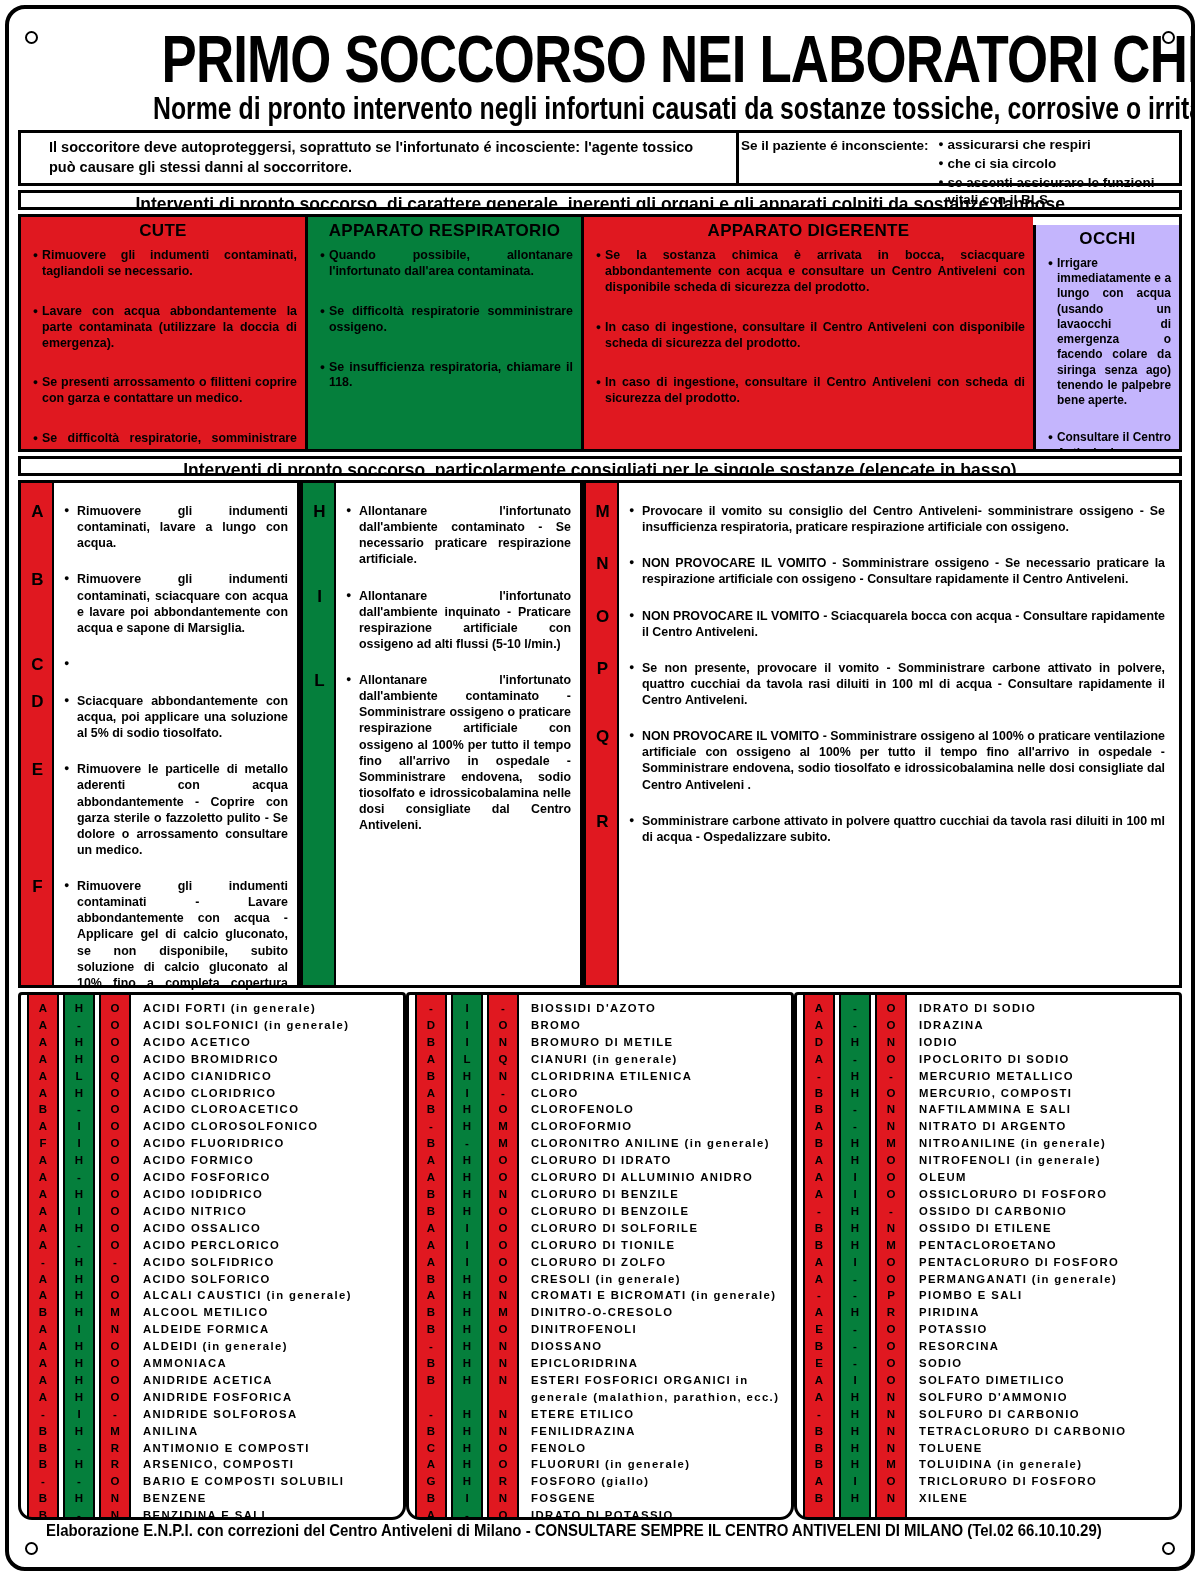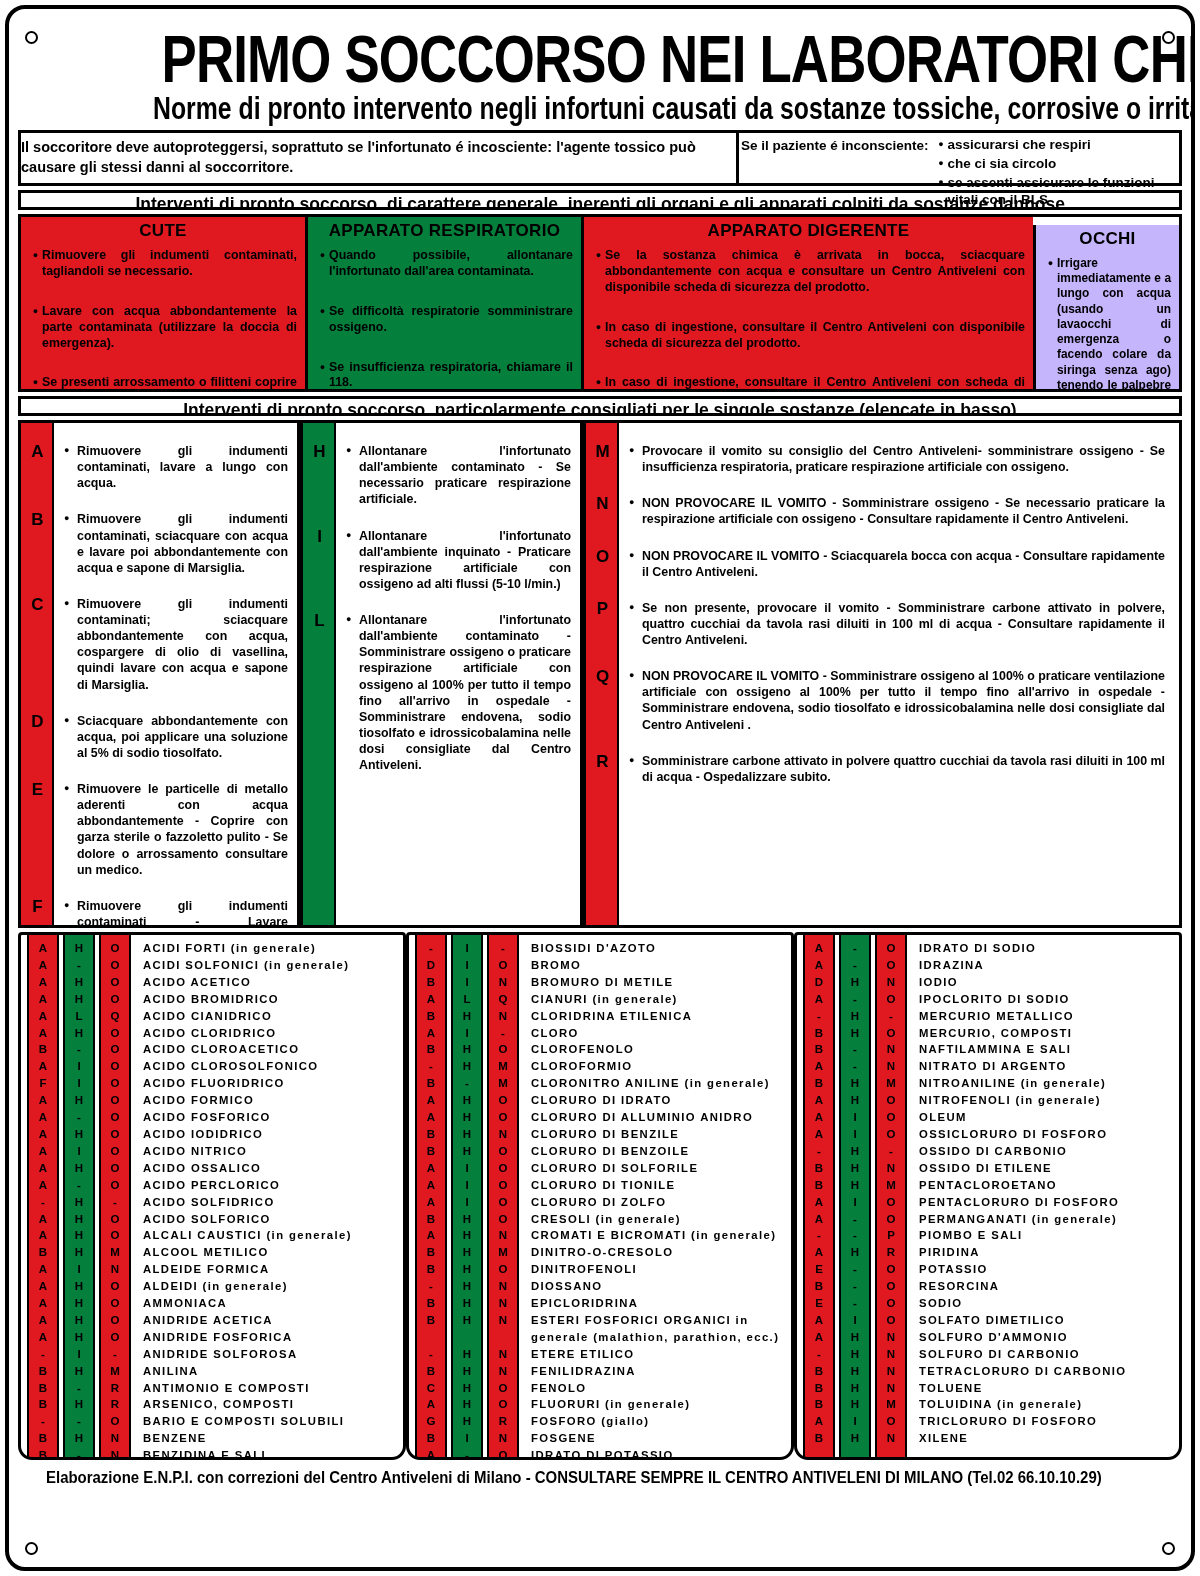--- a/index.html
+++ b/index.html
@@ -11,33 +11,33 @@
   .hole{position:absolute; width:13px; height:13px; border:2.5px solid #000; border-radius:50%; background:#fff;}
   .hole.tl{top:22px; left:16px;} .hole.tr{top:22px; right:16px;}
   .hole.bl{bottom:12px; left:16px;} .hole.br{bottom:12px; right:16px;}
   .sqz{display:inline-block; white-space:nowrap;}
   h1.title{margin-top:20px; text-align:center; font-weight:bold; font-size:66px; line-height:60px; letter-spacing:-1px;}
   h1.title .sqz{transform:scaleX(0.80); transform-origin:center;}
   h2.subtitle{text-align:center; font-weight:bold; font-size:31px; line-height:32px; margin-top:4px;}
   h2.subtitle .sqz{transform:scaleX(0.80); transform-origin:center;}
 
   .inforow{display:flex; border:3px solid #000; margin-top:5px; height:56px;}
-  .info-left{flex:0 0 62%; border-right:3px solid #000; padding:4px 0; font-size:14.5px; font-weight:bold;
+  .info-left{flex:0 0 62%; border-right:3px solid #000; padding:4px 28px; font-size:14.5px; font-weight:bold;
              display:flex; align-items:center; line-height:1.35;}
   .info-right{flex:1; padding:4px 2px; font-size:13.5px; font-weight:bold; display:flex; align-items:flex-start;}
   .info-right .rlabel{white-space:nowrap; margin-right:6px; padding-top:1px;}
   .rbullets{display:flex; flex-direction:column; gap:3px;}
   .pb{display:flex; line-height:1.2;}
   .pdot{flex:0 0 13px; font-size:9px; padding-top:2px; text-align:center;}
 
   .banner{border:3px solid #000; margin-top:4px; height:20px; text-align:center; font-weight:bold;
           font-size:19px; line-height:21px; white-space:nowrap; overflow:hidden;}
   .banner .sqz{transform:scaleX(0.92); transform-origin:center;}
 
-  .gensec{display:flex; border:3px solid #000; margin-top:4px; height:178px;}
+  .gensec{display:flex; border:3px solid #000; margin-top:4px; height:238px;}
   .gcol{padding:3px 8px 4px; overflow:hidden;}
   .gcol + .gcol{border-left:3px solid #000;}
   .gcol.red{background:var(--red);}
   .gcol.green{background:var(--green);}
   .gcol.white{background:#c4b5fd;margin-top:8px;}
   .gcol h3{text-align:center; font-size:17px; margin:1px 0 7px; letter-spacing:.3px;}
   .gbullets{display:flex; flex-direction:column; gap:24px;}
   .gcol.white .gbullets{gap:22px;}
   .gb{display:flex; font-size:12.4px; font-weight:bold; line-height:1.28; text-align:justify;}
   .gcol.white .gb{font-size:11.9px;}
@@ -60,21 +60,21 @@
     background-image:linear-gradient(to right,
       #fff 0 6px, #000 6px 8px, var(--red) 8px 36px, #000 36px 38px,
       #fff 38px 42px, #000 42px 44px, var(--green) 44px 72px, #000 72px 74px,
       #fff 74px 78px, #000 78px 80px, var(--red) 80px 108px, #000 108px 110px, #fff 110px);}
   .s1{flex:0 0 388px;} .s2{flex:0 0 388px;} .s3{flex:1;}
   .srow{display:grid; grid-template-columns:28px 8px 28px 8px 28px 14px 1fr; margin-left:8px; align-items:start;}
   .scode{text-align:center; font-weight:bold; font-size:11.5px; line-height:16.9px;}
   .scode.c1{grid-column:1;} .scode.c2{grid-column:3;} .scode.c3{grid-column:5;}
   .sname{grid-column:7; font-weight:bold; font-size:11.3px; letter-spacing:1.4px; line-height:16.9px; padding-right:4px;}
 
-  .footer{display:flex; justify-content:space-between; align-items:flex-end; margin-top:8px; padding:0 30px 0 28px; font-weight:bold;}
+  .footer{display:flex; justify-content:space-between; align-items:flex-end; margin-top:1px; padding:0 30px 0 28px; font-weight:bold;}
   .ftext{font-size:17px; white-space:nowrap; transform:scaleX(0.88); transform-origin:left;}
 </style>
 </head>
 <body>
 
 <div class="sign">
   <div class="hole tl"></div>
   <div class="hole tr"></div>
   <div class="hole bl"></div>
   <div class="hole br"></div>
@@ -192,21 +192,20 @@
             <div class="lletter">B</div>
             <div class="ltext">
               <span class="dot">●</span>
               <span>Rimuovere gli indumenti contaminati, sciacquare con acqua e lavare poi abbondantemente con acqua e sapone di Marsiglia.</span>
             </div>
           </div>
           <div class="lrow">
             <div class="lletter">C</div>
             <div class="ltext">
               <span class="dot">●</span>
-              <span>Rimuovere gli indumenti contaminati; sciacquare abbondantemente con acqua, cospargere di olio di vasellina, quindi lavare con acqua e sapone di Marsiglia.</span>
             </div>
           </div>
           <div class="lrow">
             <div class="lletter">D</div>
             <div class="ltext">
               <span class="dot">●</span>
               <span>Sciacquare abbondantemente con acqua, poi applicare una soluzione al 5% di sodio tiosolfato.</span>
             </div>
           </div>
           <div class="lrow">

